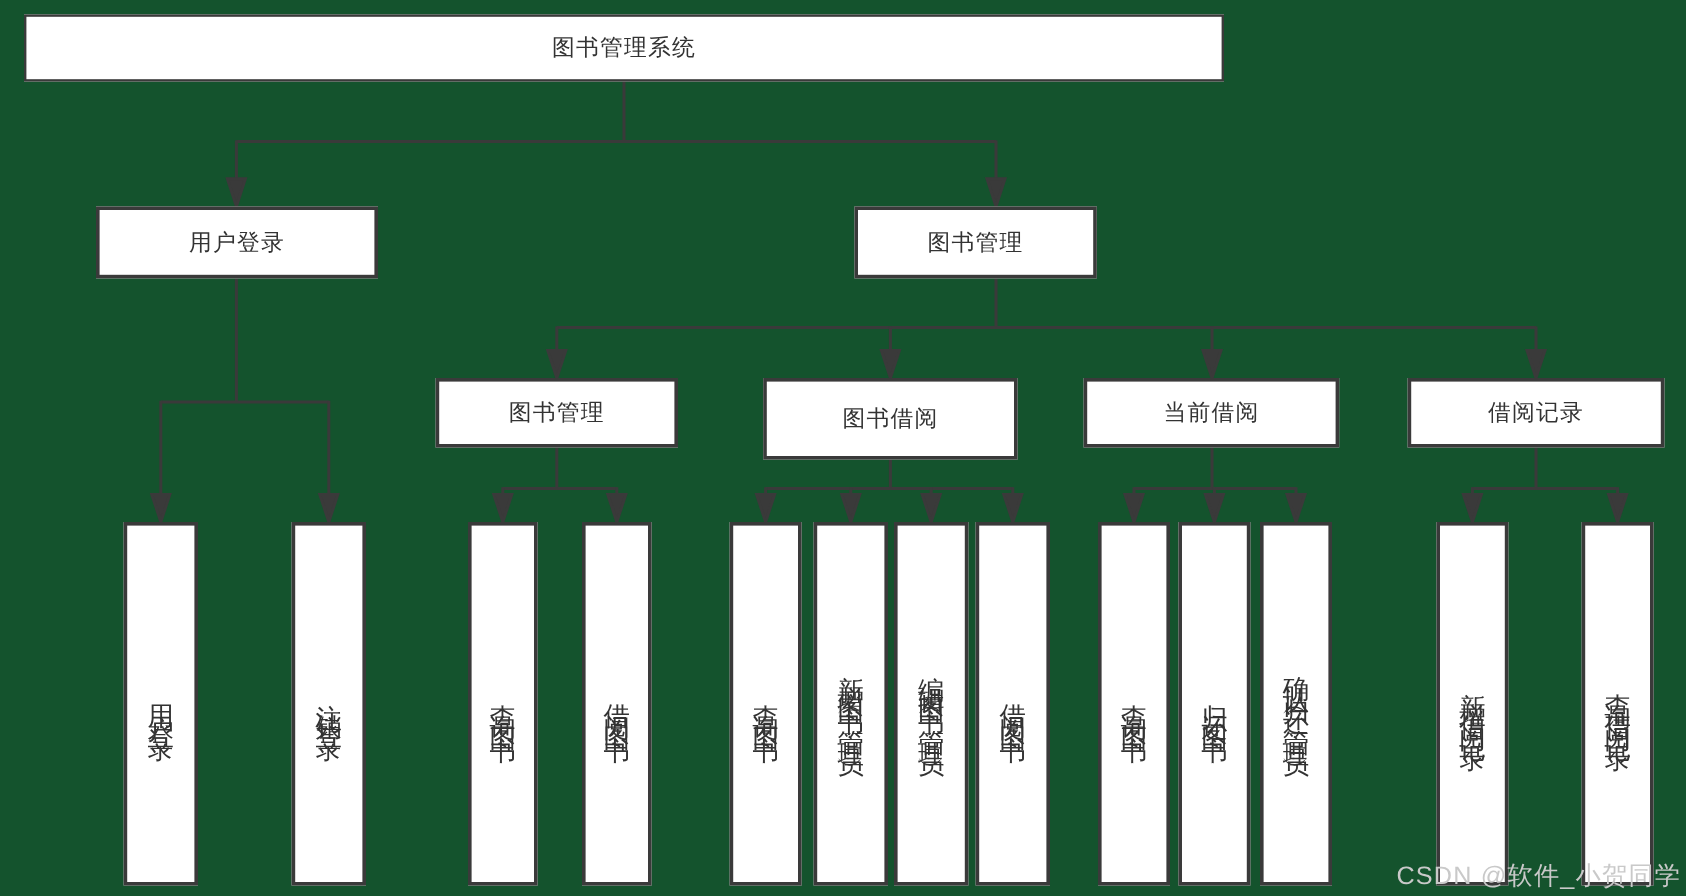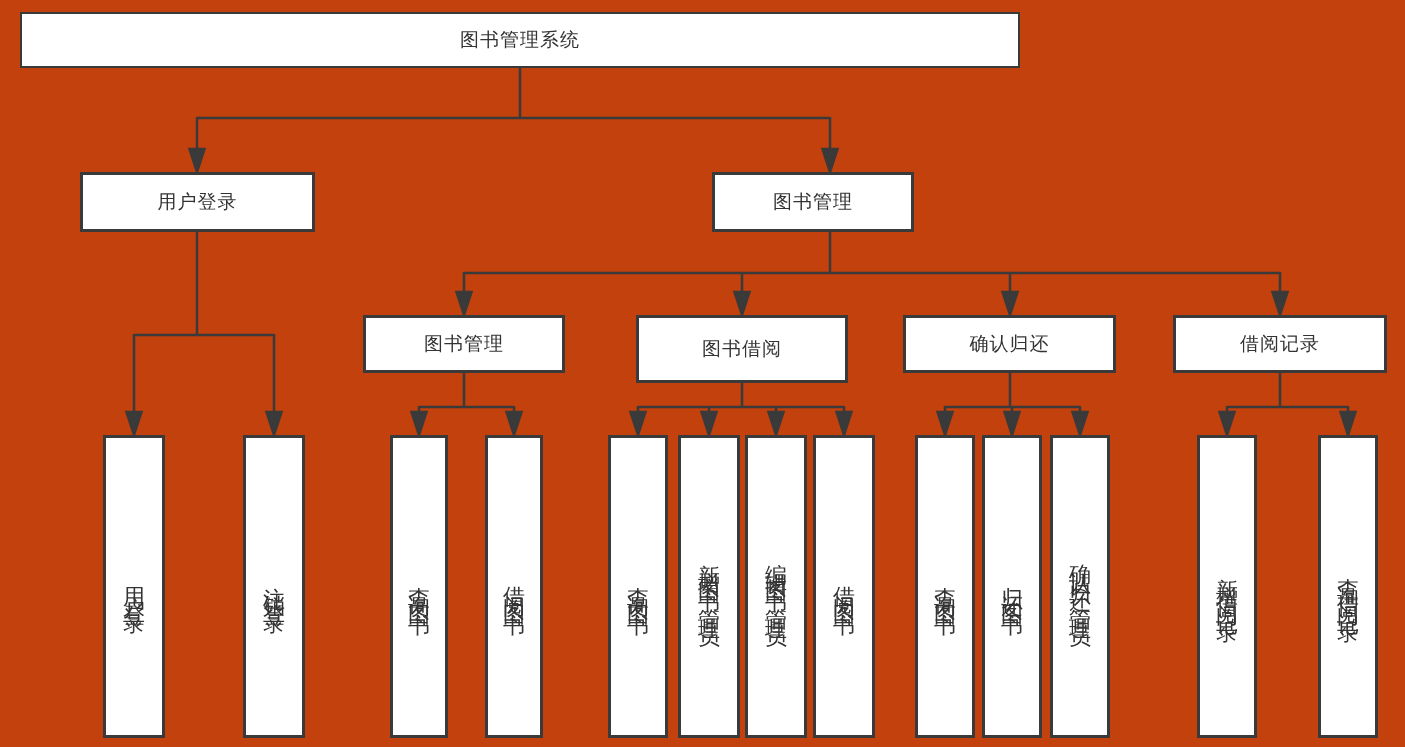--- a/index.html
+++ b/index.html
@@ -3,21 +3,21 @@
 <meta charset="utf-8">
 <style>
   * { margin:0; padding:0; box-sizing:border-box; }
   html,body { background:#ffffff; }
   body { font-family:"Liberation Sans", sans-serif; }
 
   .stage {
     position:relative;
     width:1405px;
     height:747px;
-    background:#c2410c;
+    background:#14532d;
     overflow:hidden;
   }
 
   .wires { position:absolute; left:0; top:0; z-index:0; }
 
   .box {
     position:absolute;
     background:#ffffff;
     border:3px solid #3a3a3a;
     display:flex;
@@ -144,21 +144,21 @@
     <span>图书管理</span>
   </div>
 
   <div class="box" style="left:363px;top:315px;width:202px;height:58px">
     <span>图书管理</span>
   </div>
   <div class="box" style="left:636px;top:315px;width:212px;height:68px">
     <span>图书借阅</span>
   </div>
   <div class="box" style="left:903px;top:315px;width:213px;height:58px">
-    <span>确认归还</span>
+    <span>当前借阅</span>
   </div>
   <div class="box" style="left:1173px;top:315px;width:214px;height:58px">
     <span>借阅记录</span>
   </div>
 
   <div class="box vbox" style="left:103px;top:435px;width:62px;height:303px">
     <span>用户登录</span>
   </div>
   <div class="box vbox" style="left:243px;top:435px;width:62px;height:303px">
     <span>注销登录</span>
@@ -194,14 +194,15 @@
     <span>确认归还（管理员）</span>
   </div>
 
   <div class="box vbox" style="left:1197px;top:435px;width:60px;height:303px">
     <span>新增借阅记录</span>
   </div>
   <div class="box vbox" style="left:1318px;top:435px;width:60px;height:303px">
     <span>查询借阅记录</span>
   </div>
 
+  <div class="watermark">CSDN @软件_小贺同学</div>
 
 </div>
 
 </body></html>

